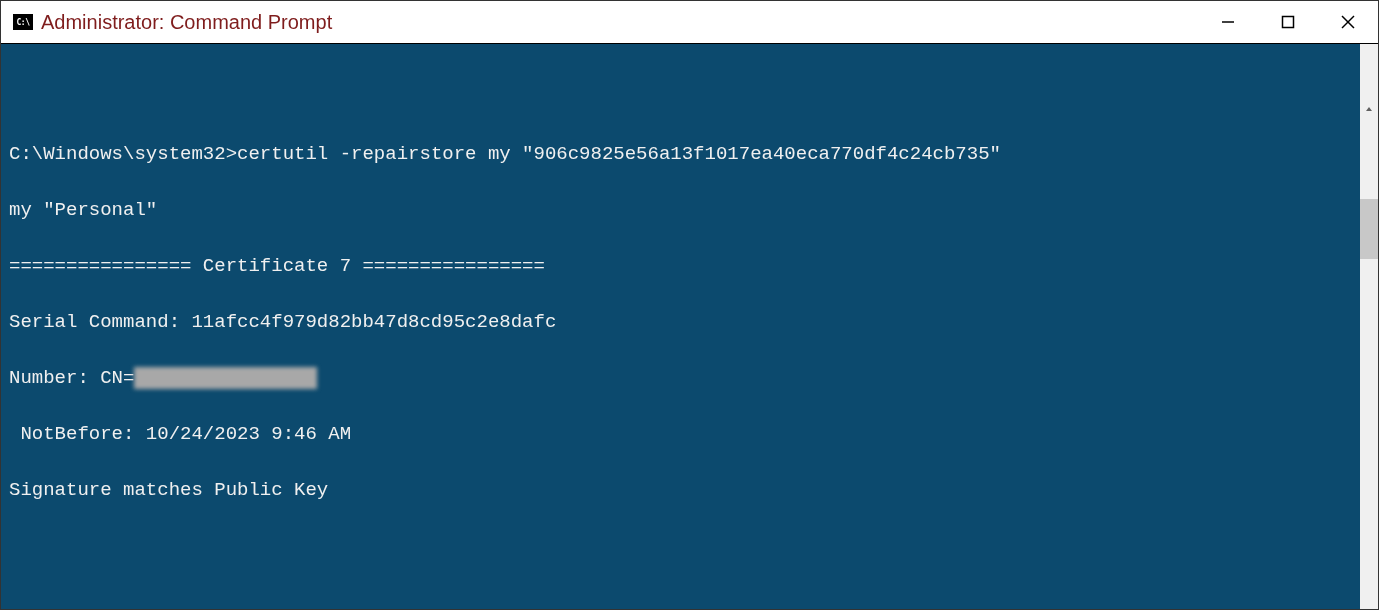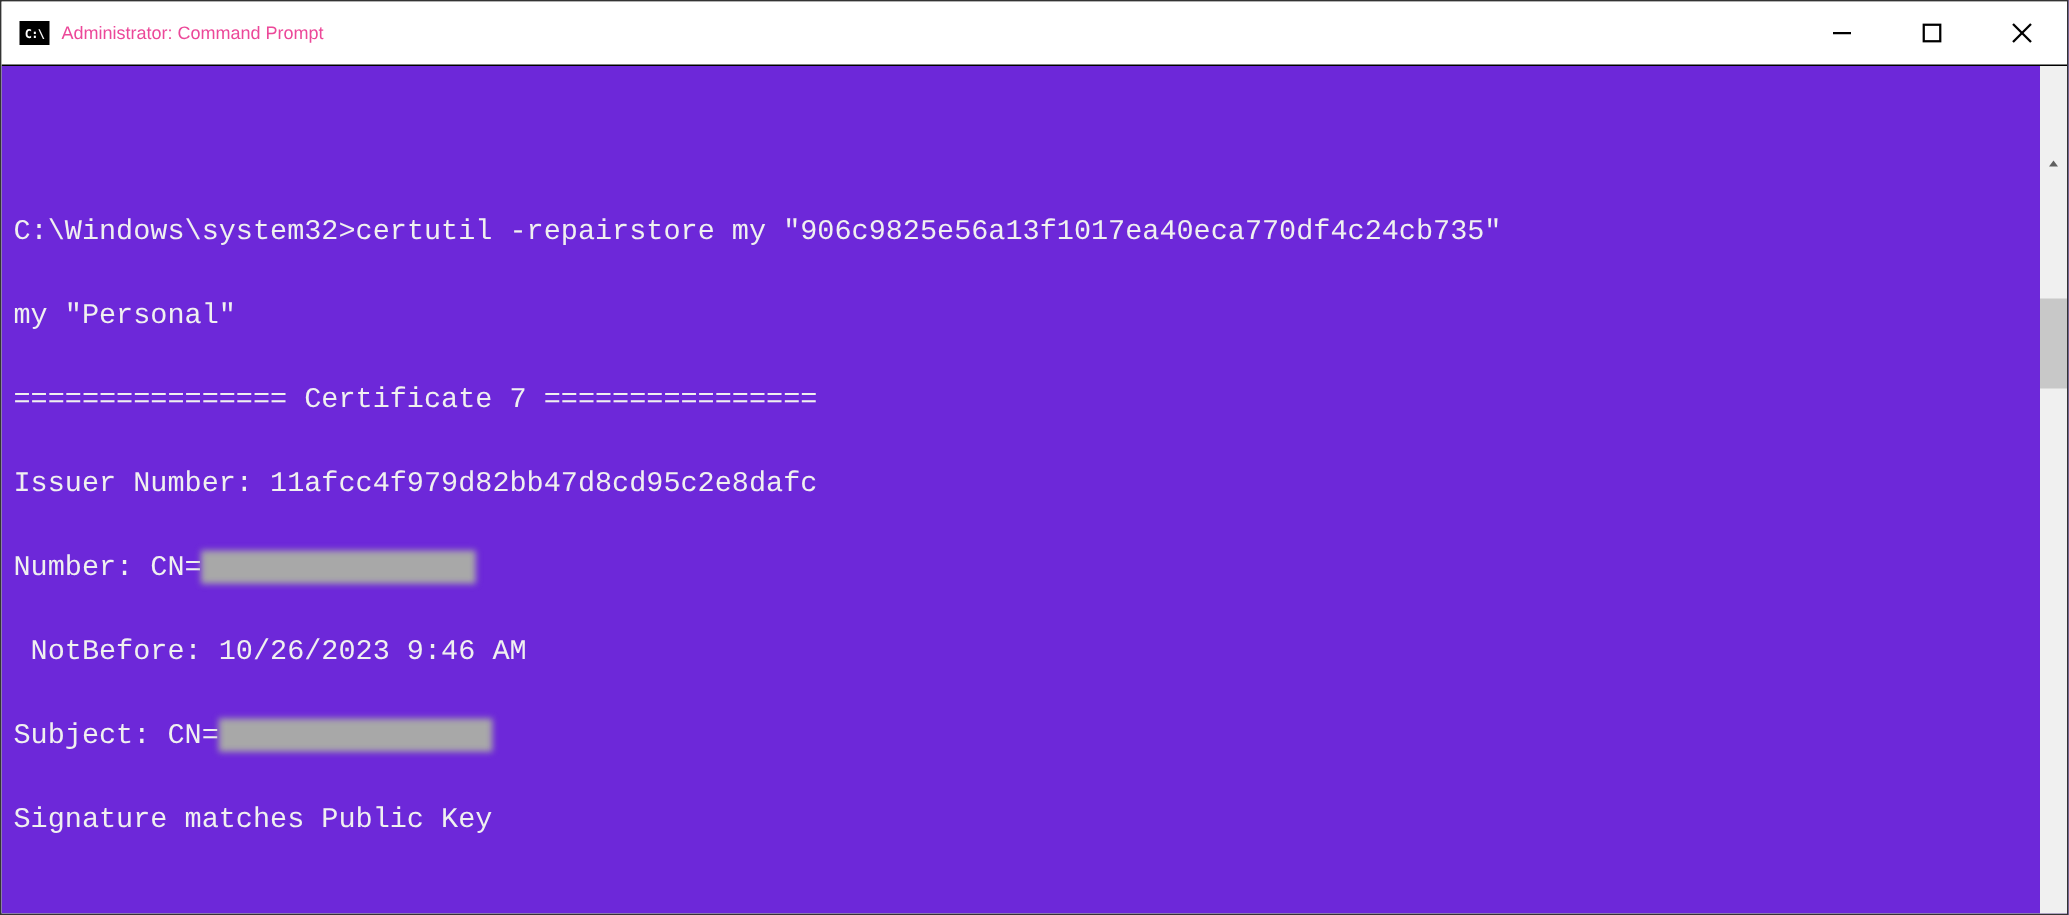--- a/index.html
+++ b/index.html
@@ -34,42 +34,42 @@
       justify-content: center;
     }
     .titlebar-icon-text {
       color: #fff;
       font-size: 8px;
       font-family: monospace;
       font-weight: bold;
       letter-spacing: -0.5px;
     }
     .titlebar-title {
-      font-size: 12px;
-      color: #ec4899;
+      font-size: 20px;
+      color: #7f1d1d;
       flex: 1;
     }
     .window-controls {
       display: flex;
       height: 100%;
     }
     .window-control {
       width: 60px;
       height: 100%;
       display: flex;
       align-items: center;
       justify-content: center;
       cursor: pointer;
     }
     .window-control svg {
       width: 14px;
       height: 14px;
     }
     .terminal {
-      background: #6d28d9;
+      background: #0c4a6e;
       color: #f0f0f0;
       font-family: 'Consolas', 'Courier New', monospace;
       font-size: 19px;
       line-height: 28px;
       padding: 12px 17px 8px 8px;
       height: calc(100% - 43px);
       position: relative;
       white-space: pre;
       overflow: hidden;
     }
@@ -142,24 +142,23 @@
         </svg>
     </div>
   </div>
 </div>
 
 <div class="terminal">
   <div class="terminal-content">
 <div><span>C:\Windows\system32&gt;</span><span>certutil -repairstore my "906c9825e56a13f1017ea40eca770df4c24cb735"</span></div>
 <div>my "Personal"</div>
 <div>================ Certificate 7 ================</div>
-<div>Issuer Number: 11afcc4f979d82bb47d8cd95c2e8dafc</div>
+<div>Serial Command: 11afcc4f979d82bb47d8cd95c2e8dafc</div>
 <div><span>Number: CN=</span><span class="redacted">████████████████</span></div>
-<div> NotBefore: 10/26/2023 9:46 AM</div>
-<div><span>Subject: CN=</span><span class="redacted">████████████████</span></div>
+<div> NotBefore: 10/24/2023 9:46 AM</div>
 <div>Signature matches Public Key</div>
 
 
 
 
 
 
 
 
 

